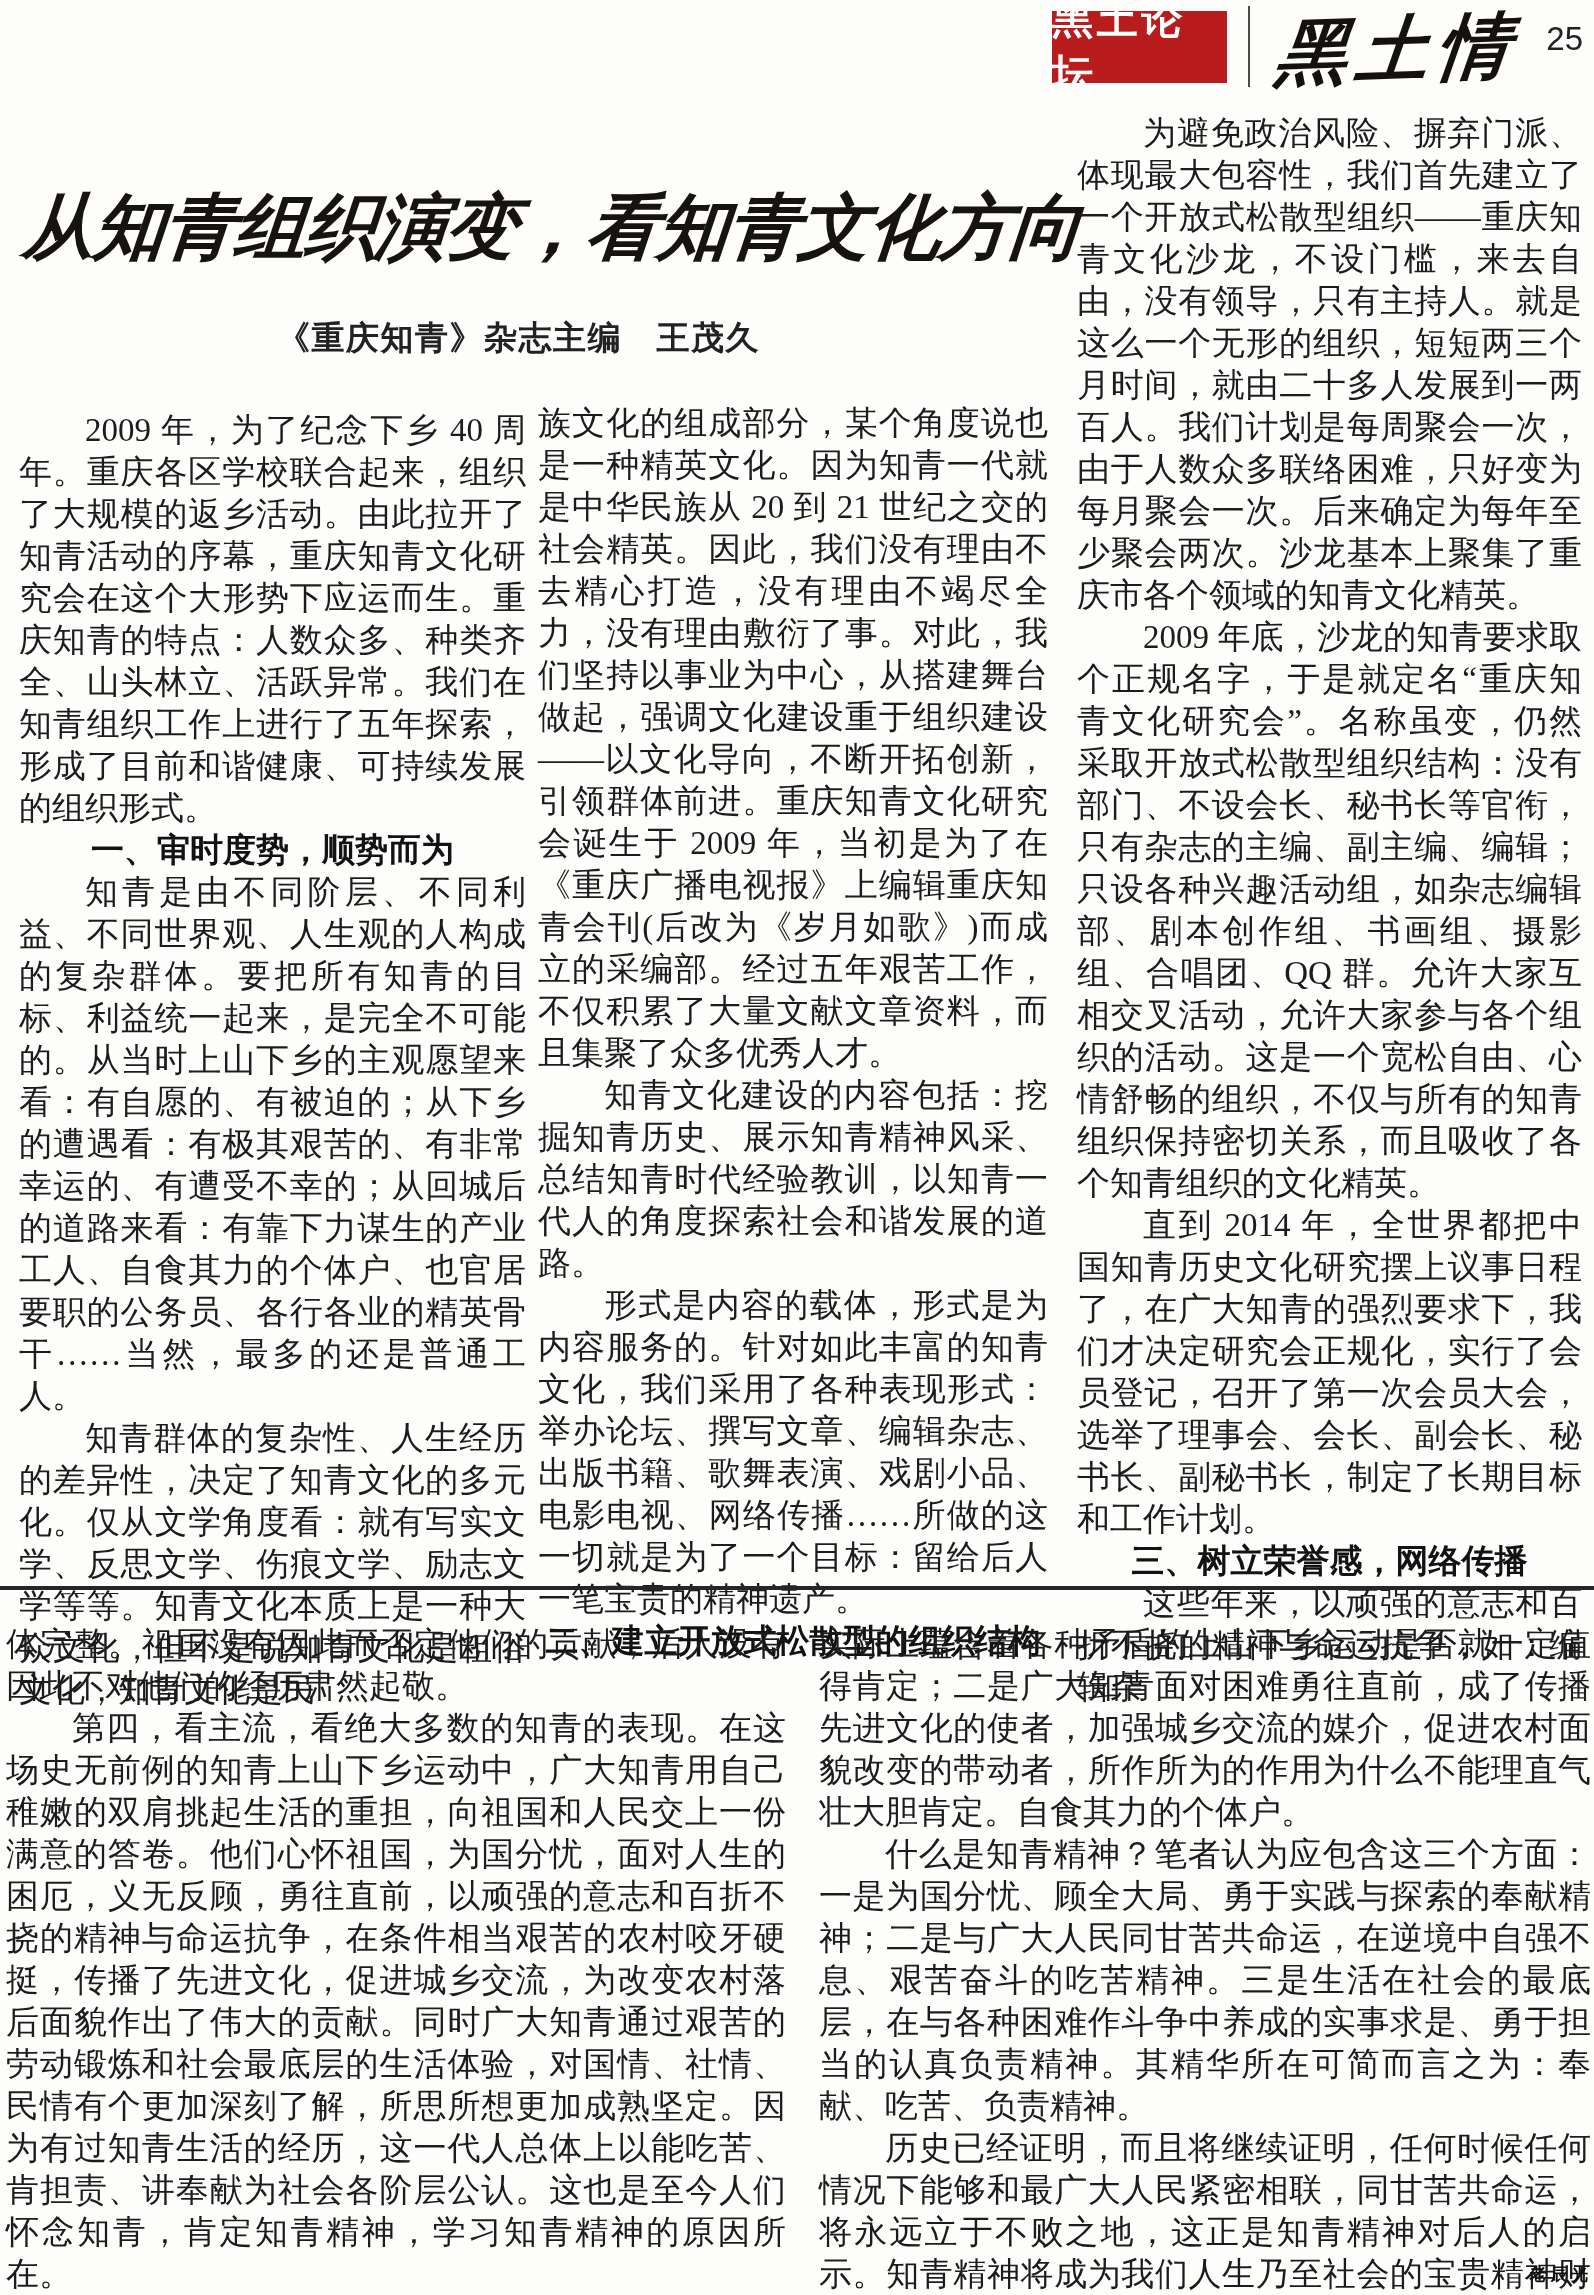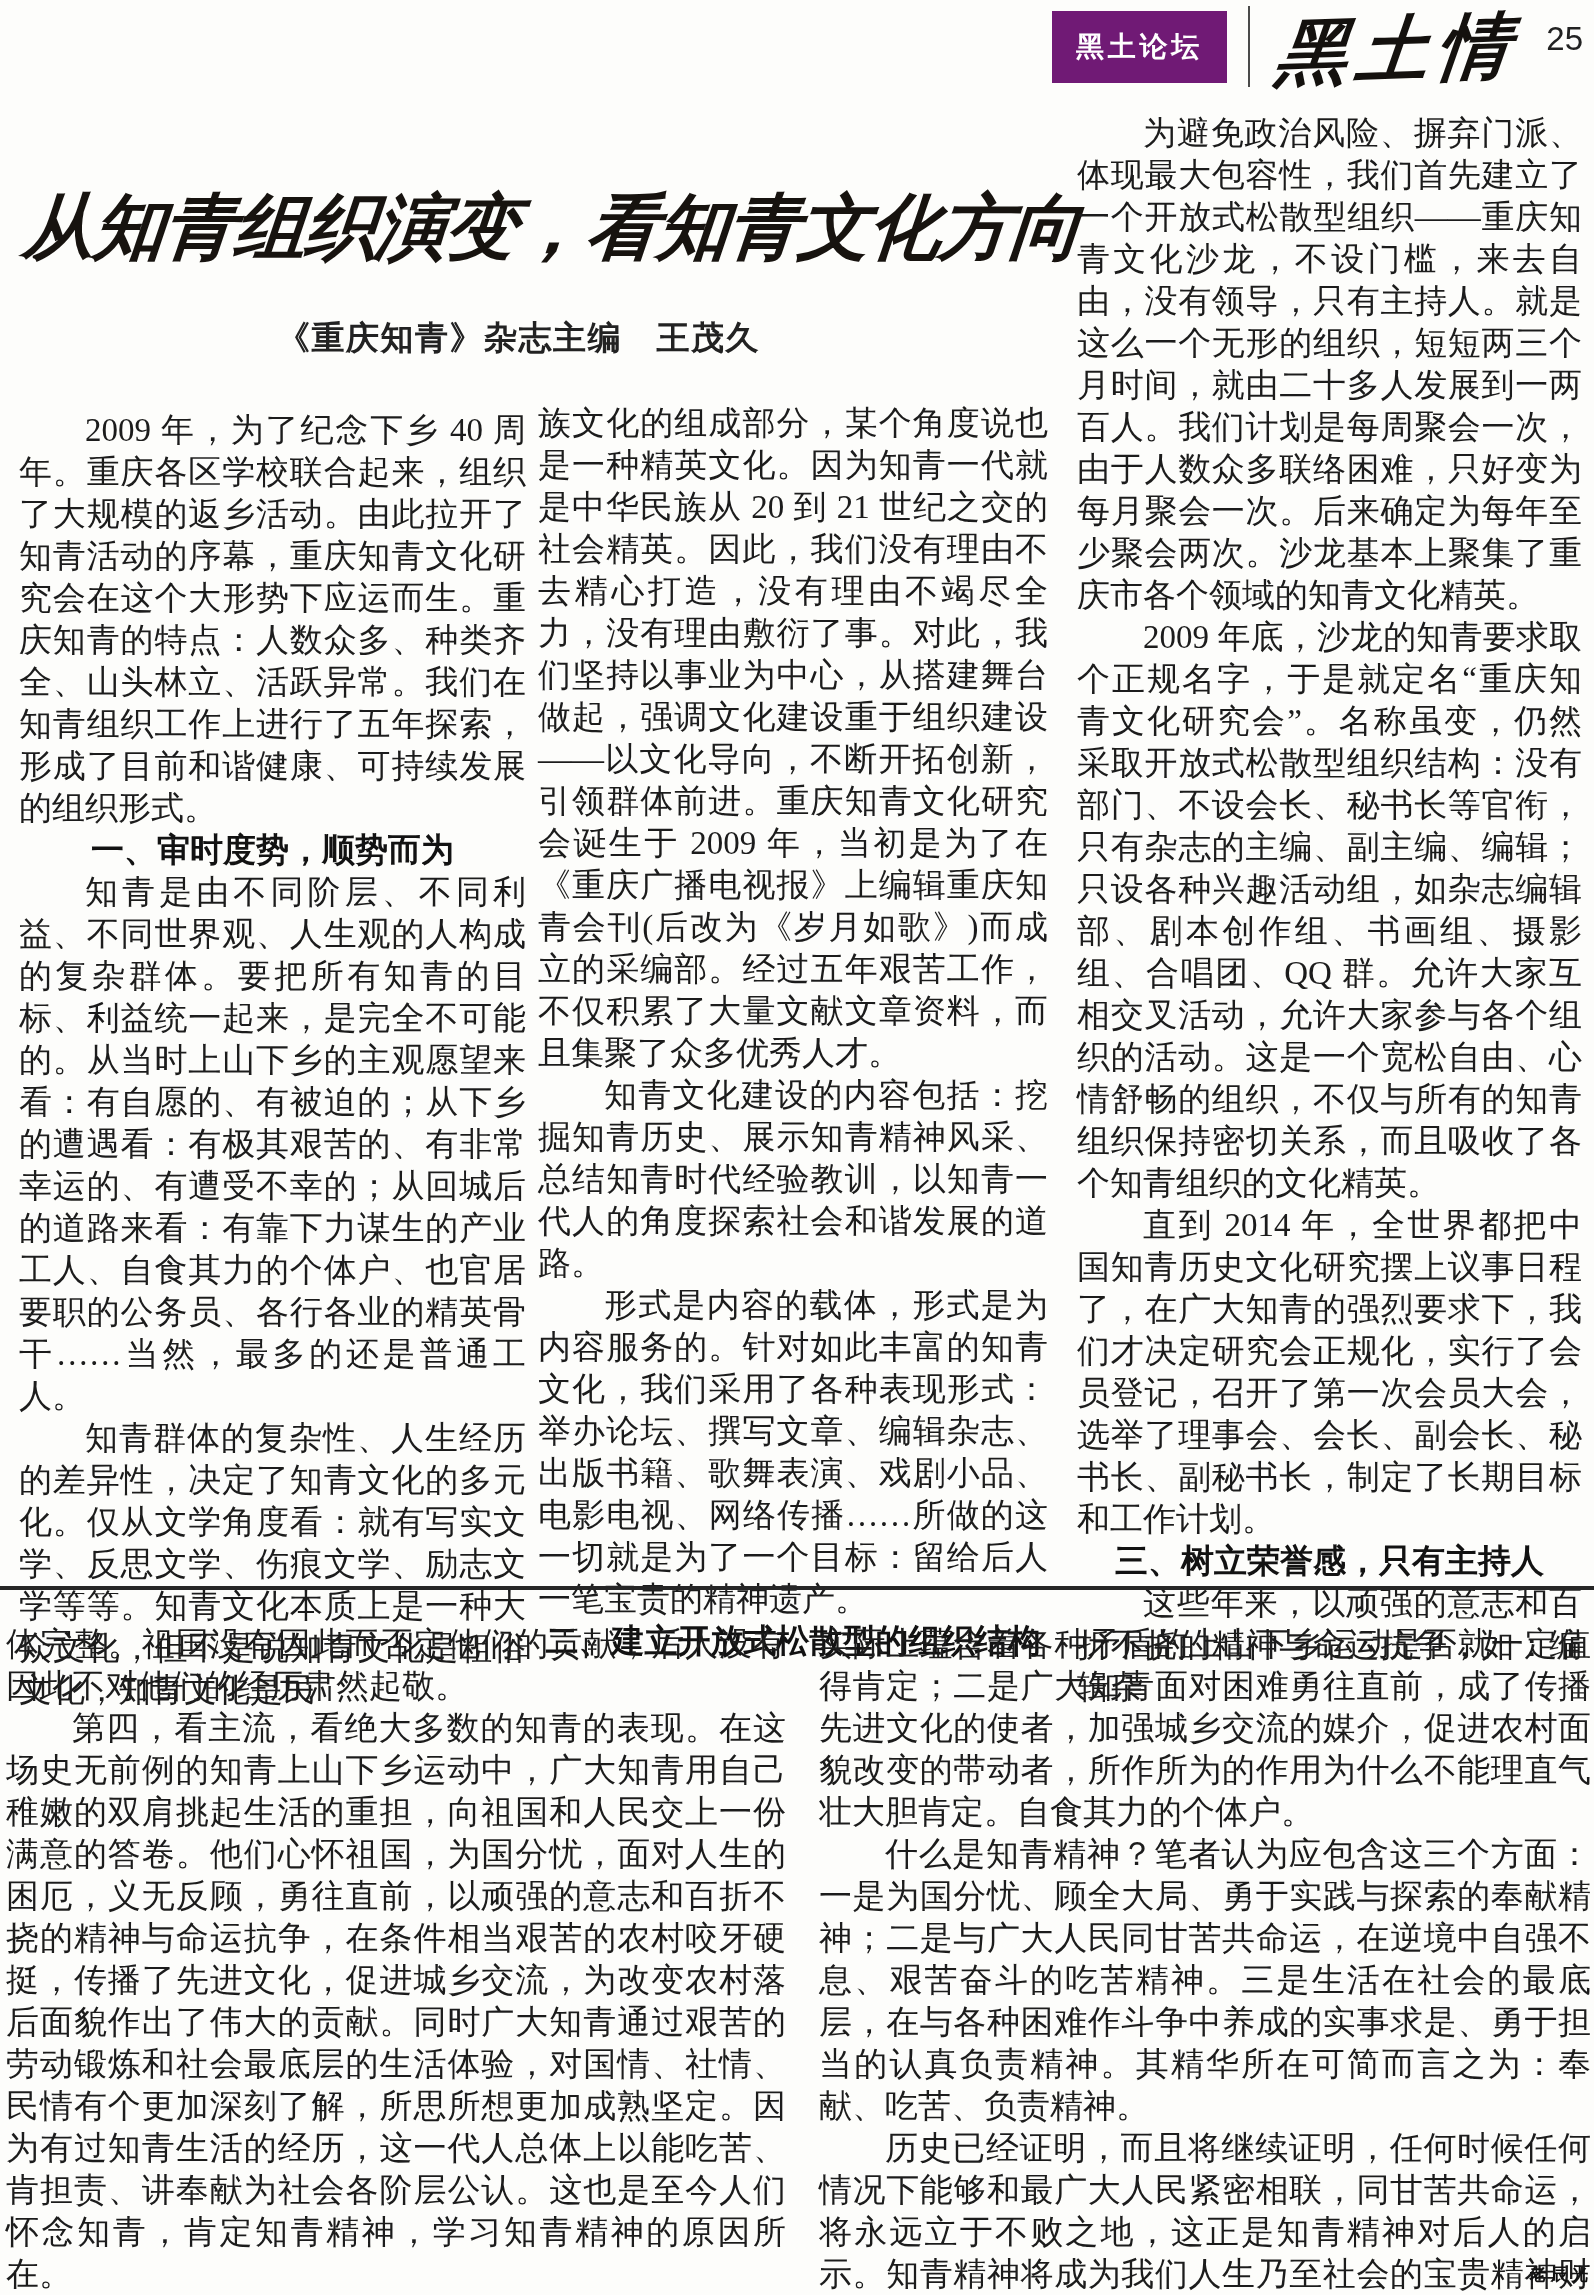--- a/index.html
+++ b/index.html
@@ -12,25 +12,25 @@
     color: #1e1e1e;
     font-family: "Liberation Serif", serif;
     overflow: hidden;
   }
 
   
   .section-label {
     position: absolute;
     left: 1052px; top: 10.6px;
     width: 175px; height: 72px;
-    background: #701a75;
+    background: #b91c1c;
     color: #ffffff;
     font-family: "Liberation Sans", sans-serif;
     font-weight: bold;
-    font-size: 28px;
+    font-size: 41px;
     letter-spacing: 3.8px;
     display: flex; align-items: center; justify-content: center;
   }
   .header-vrule {
     position: absolute;
     left: 1248px; top: 6px;
     width: 2.3px; height: 81px;
     background: #4a4a4a;
   }
   .magazine-name {
@@ -149,21 +149,21 @@
   <div class="col col-2">
       <p class="para body">族文化的组成部分，某个角度说也是一种精英文化。因为知青一代就是中华民族从 20 到 21 世纪之交的社会精英。因此，我们没有理由不去精心打造，没有理由不竭尽全力，没有理由敷衍了事。对此，我们坚持以事业为中心，从搭建舞台做起，强调文化建设重于组织建设——以文化导向，不断开拓创新，引领群体前进。重庆知青文化研究会诞生于 2009 年，当初是为了在《重庆广播电视报》上编辑重庆知青会刊(后改为《岁月如歌》)而成立的采编部。经过五年艰苦工作，不仅积累了大量文献文章资料，而且集聚了众多优秀人才。</p>
       <p class="para body indent">知青文化建设的内容包括：挖掘知青历史、展示知青精神风采、总结知青时代经验教训，以知青一代人的角度探索社会和谐发展的道路。</p>
       <p class="para body indent">形式是内容的载体，形式是为内容服务的。针对如此丰富的知青文化，我们采用了各种表现形式：举办论坛、撰写文章、编辑杂志、出版书籍、歌舞表演、戏剧小品、电影电视、网络传播……所做的这一切就是为了一个目标：留给后人一笔宝贵的精神遗产。</p>
       <p class="para heading">二、建立开放式松散型的组织结构</p>
     </div>
   <div class="col col-3">
       <p class="para body indent">为避免政治风险、摒弃门派、体现最大包容性，我们首先建立了一个开放式松散型组织——重庆知青文化沙龙，不设门槛，来去自由，没有领导，只有主持人。就是这么一个无形的组织，短短两三个月时间，就由二十多人发展到一两百人。我们计划是每周聚会一次，由于人数众多联络困难，只好变为每月聚会一次。后来确定为每年至少聚会两次。沙龙基本上聚集了重庆市各个领域的知青文化精英。</p>
       <p class="para body indent">2009 年底，沙龙的知青要求取个正规名字，于是就定名“重庆知青文化研究会”。名称虽变，仍然采取开放式松散型组织结构：没有部门、不设会长、秘书长等官衔，只有杂志的主编、副主编、编辑；只设各种兴趣活动组，如杂志编辑部、剧本创作组、书画组、摄影组、合唱团、QQ 群。允许大家互相交叉活动，允许大家参与各个组织的活动。这是一个宽松自由、心情舒畅的组织，不仅与所有的知青组织保持密切关系，而且吸收了各个知青组织的文化精英。</p>
       <p class="para body indent">直到 2014 年，全世界都把中国知青历史文化研究摆上议事日程了，在广大知青的强烈要求下，我们才决定研究会正规化，实行了会员登记，召开了第一次会员大会，选举了理事会、会长、副会长、秘书长、副秘书长，制定了长期目标和工作计划。</p>
-      <p class="para heading">三、树立荣誉感，只有主持人</p>
+      <p class="para heading">三、树立荣誉感，网络传播</p>
       <p class="para body indent">这些年来，以顽强的意志和百折不挠的精神与命运抗争，如：编辑杂</p>
     </div>
 
   <div class="section-rule"></div>
 
   <div class="col col-b1">
       <p class="para body">体完整。祖国没有因此而否定他们的贡献，后人没有因此不对他们的经历肃然起敬。</p>
       <p class="para body indent">第四，看主流，看绝大多数的知青的表现。在这场史无前例的知青上山下乡运动中，广大知青用自己稚嫩的双肩挑起生活的重担，向祖国和人民交上一份满意的答卷。他们心怀祖国，为国分忧，面对人生的困厄，义无反顾，勇往直前，以顽强的意志和百折不挠的精神与命运抗争，在条件相当艰苦的农村咬牙硬挺，传播了先进文化，促进城乡交流，为改变农村落后面貌作出了伟大的贡献。同时广大知青通过艰苦的劳动锻炼和社会最底层的生活体验，对国情、社情、民情有个更加深刻了解，所思所想更加成熟坚定。因为有过知青生活的经历，这一代人总体上以能吃苦、肯担责、讲奉献为社会各阶层公认。这也是至今人们怀念知青，肯定知青精神，学习知青精神的原因所在。</p>
     </div>
   <div class="col col-b2">

